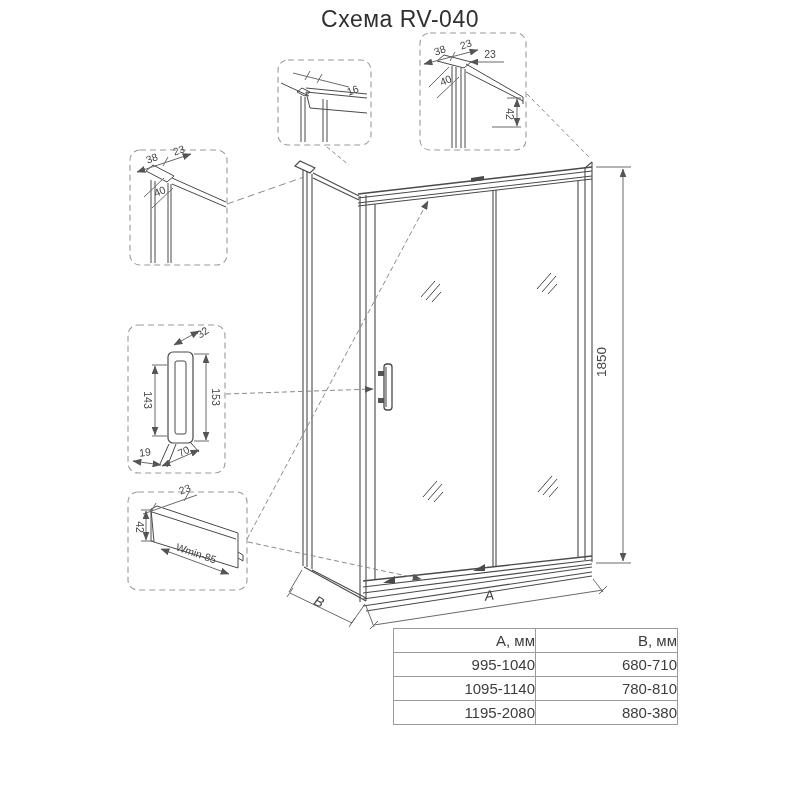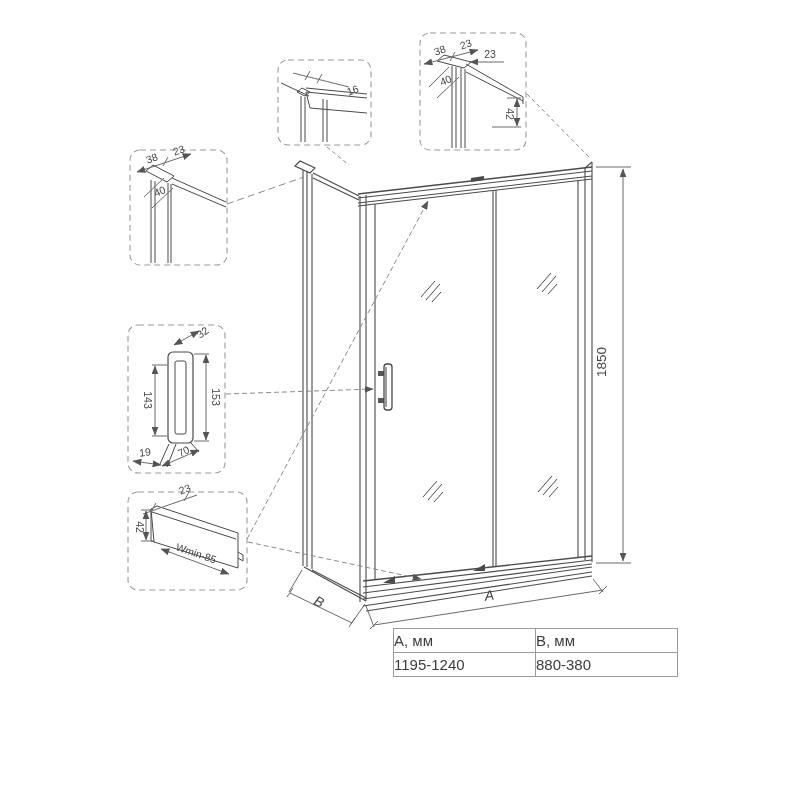--- a/index.html
+++ b/index.html
@@ -3,32 +3,33 @@
 <meta charset="utf-8">
 <style>
   html,body{margin:0;padding:0;background:#fff;}
   .page{position:relative;width:800px;height:800px;background:#fff;overflow:hidden;
         font-family:"Liberation Sans",sans-serif;}
   .title{position:absolute;top:6px;left:0;width:100%;text-align:center;
          font-size:23px;color:#2f2f2f;letter-spacing:.5px;}
   svg{position:absolute;top:0;left:0;}
   .size-table{position:absolute;left:393px;top:628px;width:285px;border-collapse:collapse;
               font-size:15px;color:#3d3d3d;table-layout:fixed;}
-  .size-table td{border:1px solid #9b9b9b;text-align:left;height:23px;padding:0;
+  .size-table td{border:1px solid #9b9b9b;text-align:right;height:23px;padding:0;
                  font-weight:400;}
   text{fill:#454545;font-family:"Liberation Sans",sans-serif;}
   .dim{font-size:10.5px;}
   .dimb{font-size:13.5px;}
   .ab{font-size:14px;font-style:italic;}
 </style>
 </head>
 <body>
 
 <div class="page">
 
+  <div class="title">Схема RV-040</div>
 
   <svg width="800" height="800" viewBox="0 0 800 800">
     <defs>
       <marker id="ah" markerWidth="9" markerHeight="7" refX="8.4" refY="3.5" orient="auto" markerUnits="userSpaceOnUse">
         <path d="M0,0 L9,3.5 L0,7 Z" fill="#555"></path>
       </marker>
       <marker id="ahs" markerWidth="9" markerHeight="7" refX="0.6" refY="3.5" orient="auto" markerUnits="userSpaceOnUse">
         <path d="M9,0 L0,3.5 L9,7 Z" fill="#555"></path>
       </marker>
     </defs>
@@ -239,19 +240,27 @@
     </g>
   </svg>
 
   <table class="size-table">
     <tbody>
       <tr>
         <td>А, мм</td>
         <td>В, мм</td>
       </tr>
       <tr>
-        <td>1195-1240</td>
+        <td>995-1040</td>
+        <td>680-710</td>
+      </tr>
+      <tr>
+        <td>1095-1140</td>
+        <td>780-810</td>
+      </tr>
+      <tr>
+        <td>1195-2080</td>
         <td>880-380</td>
       </tr>
     </tbody>
   </table>
 
 </div>
 
 </body></html>

